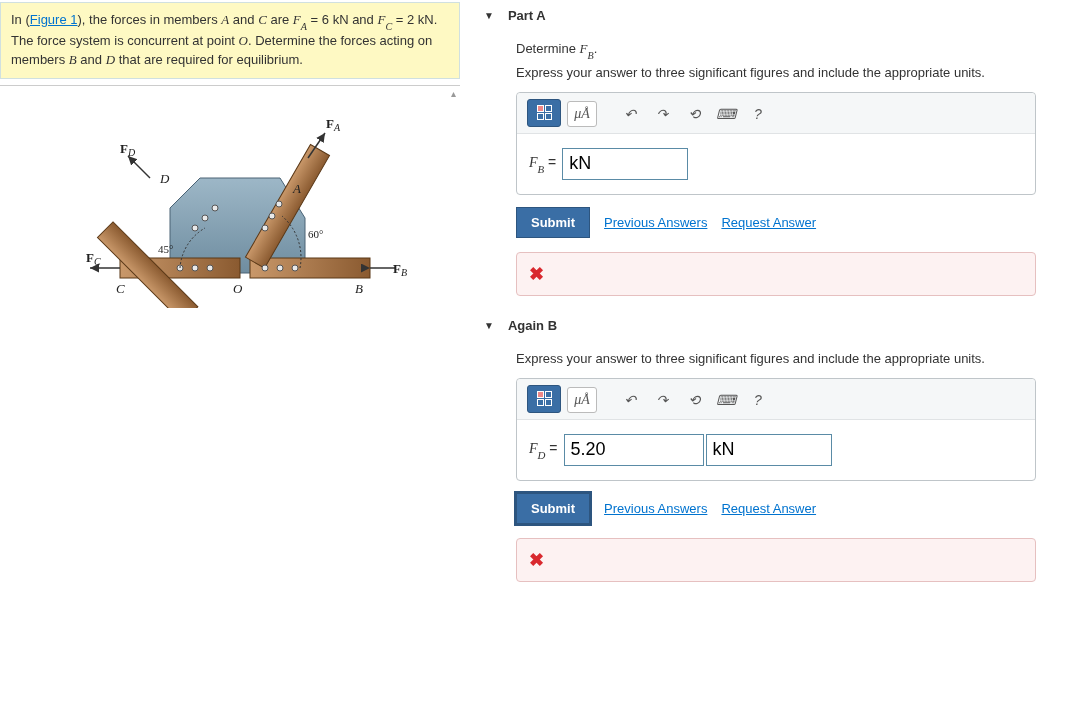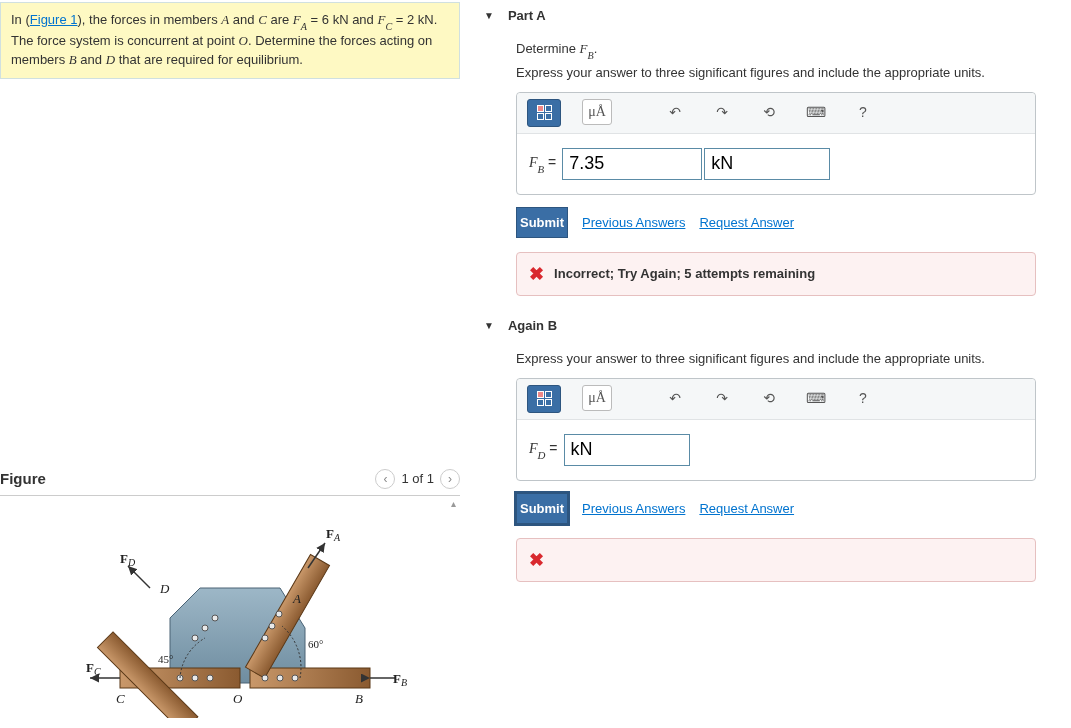--- a/index.html
+++ b/index.html
@@ -18,60 +18,52 @@
   .scroll-arrow { position:absolute; right:4px; top:2px; font-size:10px; color:#999; }
   
   .part-header { display:flex; align-items:center; padding:8px 4px; font-weight:bold; }
   .part-header .tri { font-size:10px; margin-right:14px; }
   .part-body { padding:4px 0 14px 36px; }
   .instr { margin:6px 0; }
   .sub { font-style:italic; font-family:'Times New Roman', serif; font-size:0.78em; vertical-align:sub; position:relative; top:2px;}
   .ivar { font-style:italic; font-family:'Times New Roman', serif; }
   
   .input-panel { border:1px solid #bfc5c9; border-radius:4px; padding:0; width:520px; margin-top:12px; background:#fff;}
-  .toolbar { background:#f5f7f8; border-bottom:1px solid #e0e3e5; border-radius:4px 4px 0 0; padding:6px 10px; display:flex; align-items:flex-start; gap:21px; }
+  .toolbar { background:#f5f7f8; border-bottom:1px solid #e0e3e5; border-radius:4px 4px 0 0; padding:6px 10px; display:flex; align-items:flex-end; gap:6px;font-style:italic; }
   .tool { display:inline-flex; align-items:center; justify-content:center; width:30px; height:26px; border:1px solid #bbb; border-radius:3px; background:#fff; cursor:pointer; font-size:14px; color:#555;}
   .tool.fraction { background:#3a6ea5; color:#fff; border-color:#2d557f; width:34px; height:28px; position:relative;}
   .tool.fraction .fr { display:grid; grid-template-rows:1fr 1fr; gap:1px; }
   .tool.fraction .box { width:7px; height:7px; border:1px solid #fff; background:transparent;}
   .tool.mu { background:#fff; font-family:serif; }
   .tool.undo, .tool.redo, .tool.reset, .tool.kbd, .tool.help { border:none; background:transparent; width:26px;}
   .entry-row { padding:14px 12px; display:flex; align-items:center; }
   .eq-label { font-size:14px; margin-right:6px; }
   .val-input, .unit-input { height:32px; border:1px solid #5a8ba6; padding:0 6px; font-size:18px; }
   .val-input { width:140px; margin-right:2px; }
   .unit-input { width:126px; border-left:1px solid #5a8ba6; }
   
   .actions { margin-top:12px; display:flex; align-items:center; gap:14px; }
-  .submit-btn { background:#3a6ea5; color:#fff; border:1px solid #2d557f; padding:7px 3px; cursor:pointer; font-weight:bold; font-size:13px;}
+  .submit-btn { background:#3a6ea5; color:#fff; border:1px solid #2d557f; padding:7px 14px; cursor:pointer; font-weight:bold; font-size:13px;}
   .submit-btn.highlight { outline:2px solid #2d557f; }
   
   .feedback { margin-top:14px; border:1px solid #e6c0c0; background:#fdf2f2; border-radius:4px; padding:10px 12px; width:520px; display:flex; align-items:center; gap:10px; font-weight:bold; color:#333;}
   .feedback .x { color:#d9292f; font-size:18px; font-weight:bold; }
   
   
   .fig-svg { display:block; margin:12px auto 0 auto; }
 </style>
 </head>
 <body>
 
 <div class="page">
   <div class="left">
     <div class="prompt-box">
       <span>In (</span><span class="link">Figure 1</span><span>), the forces in members </span><span class="ivar">A</span><span> and </span><span class="ivar">C</span><span> are </span><span class="ivar">F</span><span class="sub">A</span><span> = 6 kN and </span><span class="ivar">F</span><span class="sub">C</span><span> = 2 kN. The force system is concurrent at point </span><span class="ivar">O</span><span>. Determine the forces acting on members </span><span class="ivar">B</span><span> and </span><span class="ivar">D</span><span> that are required for equilibrium.</span>
     </div>
 
-    <div class="fig-head">
-      <div class="fig-title">Figure</div>
-      <div class="fig-nav">
-        <div class="nav-btn">‹</div>
-        <div>1 of 1</div>
-        <div class="nav-btn">›</div>
-      </div>
-    </div>
     <div class="fig-canvas">
       <div class="scroll-arrow">▴</div>
       <svg class="fig-svg" width="360" height="210" viewBox="0 0 360 210">
         <defs>
           <linearGradient id="steel" x1="0" y1="0" x2="0" y2="1">
             <stop offset="0" stop-color="#9db7c7"></stop>
               <stop offset="1" stop-color="#6f8da0"></stop>
           </linearGradient>
           <linearGradient id="wood" x1="0" y1="0" x2="1" y2="0">
             <stop offset="0" stop-color="#c9986a"></stop>
@@ -163,32 +155,30 @@
           <div class="tool mu">μÅ</div>
           <div style="width:8px"></div>
           <div class="tool undo">↶</div>
           <div class="tool redo">↷</div>
           <div class="tool reset">⟲</div>
           <div class="tool kbd">⌨</div>
           <div class="tool help">?</div>
         </div>
         <div class="entry-row">
           <span class="eq-label"><span class="ivar">F</span><span class="sub">B</span><span> = </span></span>
-          <input class="val-input" value="7.35" style="">
           <input class="unit-input" value="kN" style="">
         </div>
       </div>
       <div class="actions">
         <button class="submit-btn">Submit</button>
         <span class="link-noline">Previous Answers</span>
         <span class="link-noline">Request Answer</span>
       </div>
       <div class="feedback">
         <span class="x">✖</span>
-        <span>Incorrect; Try Again; 5 attempts remaining</span>
       </div>
     </div>
 
     <div class="part-header">
       <span class="tri">▼</span>
       <span>Again B</span>
     </div>
     <div class="part-body">
       <div class="instr">Express your answer to three significant figures and include the appropriate units.</div>
       <div class="input-panel">
@@ -208,20 +198,21 @@
           <div class="tool mu">μÅ</div>
           <div style="width:8px"></div>
           <div class="tool undo">↶</div>
           <div class="tool redo">↷</div>
           <div class="tool reset">⟲</div>
           <div class="tool kbd">⌨</div>
           <div class="tool help">?</div>
         </div>
         <div class="entry-row">
           <span class="eq-label"><span class="ivar">F</span><span class="sub">D</span><span> = </span></span>
+          <input class="val-input" value="5.20" style="">
           <input class="unit-input" value="kN" style="">
         </div>
       </div>
       <div class="actions">
         <button class="submit-btn highlight">Submit</button>
         <span class="link-noline">Previous Answers</span>
         <span class="link-noline">Request Answer</span>
       </div>
       <div class="feedback">
         <span class="x">✖</span>

